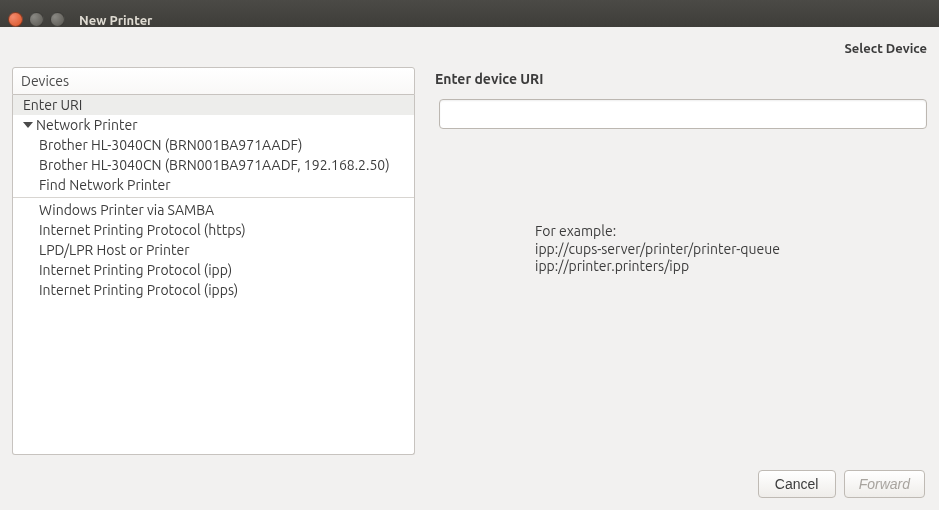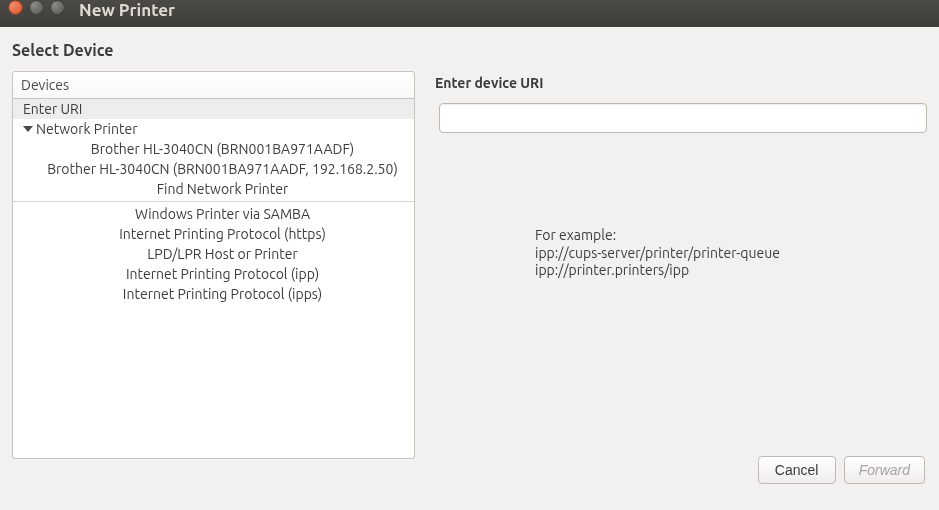--- a/index.html
+++ b/index.html
@@ -11,48 +11,49 @@
     background: #f2f1f0;
     color: #3c3c3c;
     width: 939px;
     height: 510px;
     overflow: hidden;
   }
   .titlebar {
     background: linear-gradient(to bottom, #4b4a46, #3e3d39);
     height: 27px;
     display: flex;
-    align-items: flex-start;
+    align-items: flex-end;
     padding: 0 8px;
     color: #dfdbd2;
     font-weight: 600;
-    font-size: 17px;
+    font-size: 13px;
   }
   .win-buttons {
     display: flex;
     gap: 6px;
     margin-right: 14px;
   }
   .win-btn {
     width: 15px;
     height: 15px;
     border-radius: 50%;
     display: inline-block;
     border: 1px solid rgba(0,0,0,0.4);
   }
   .win-close { background: radial-gradient(circle at 30% 30%, #f28b6e, #d95224); }
   .win-min, .win-max { background: radial-gradient(circle at 30% 30%, #8a8984, #57554f); }
   .content {
     padding: 14px 12px 12px 12px;
   }
   .heading {
-    font-size: 16px;
+    font-size: 13px;
     font-weight: 700;
     color: #3c3c3c;
     margin: 0 0 12px 0;
+    text-align: right;
   }
   .body {
     display: flex;
     gap: 20px;
   }
   .left-col {
     width: 416px;
   }
   .devices-header {
     border: 1px solid #c7c3bf;
@@ -83,21 +84,20 @@
   .tree-item.selected {
     background: #ededeb;
   }
   .tree-item.parent {
     display: flex;
     align-items: center;
     gap: 2px;
   }
   .tree-item.child {
     padding-left: 26px;
-    text-align: center;
   }
   .expand-icon {
     display: inline-block;
     width: 0; height: 0;
     border-left: 5px solid transparent;
     border-right: 5px solid transparent;
     border-top: 6px solid #4a4a4a;
     margin-right: 1px;
   }
   .divider {
@@ -124,21 +124,21 @@
     margin-left: 4px;
   }
   .example-block {
     margin-top: 94px;
     margin-left: 100px;
     color: #3c3c3c;
     line-height: 1.25;
   }
   .footer {
     position: absolute;
-    bottom: 26px;
+    bottom: 12px;
     right: 14px;
     display: flex;
     gap: 8px;
   }
   .btn {
     min-width: 78px;
     padding: 5px 14px;
     border: 1px solid #bfbab4;
     border-radius: 4px;
     background: linear-gradient(to bottom, #ffffff, #efedea);

